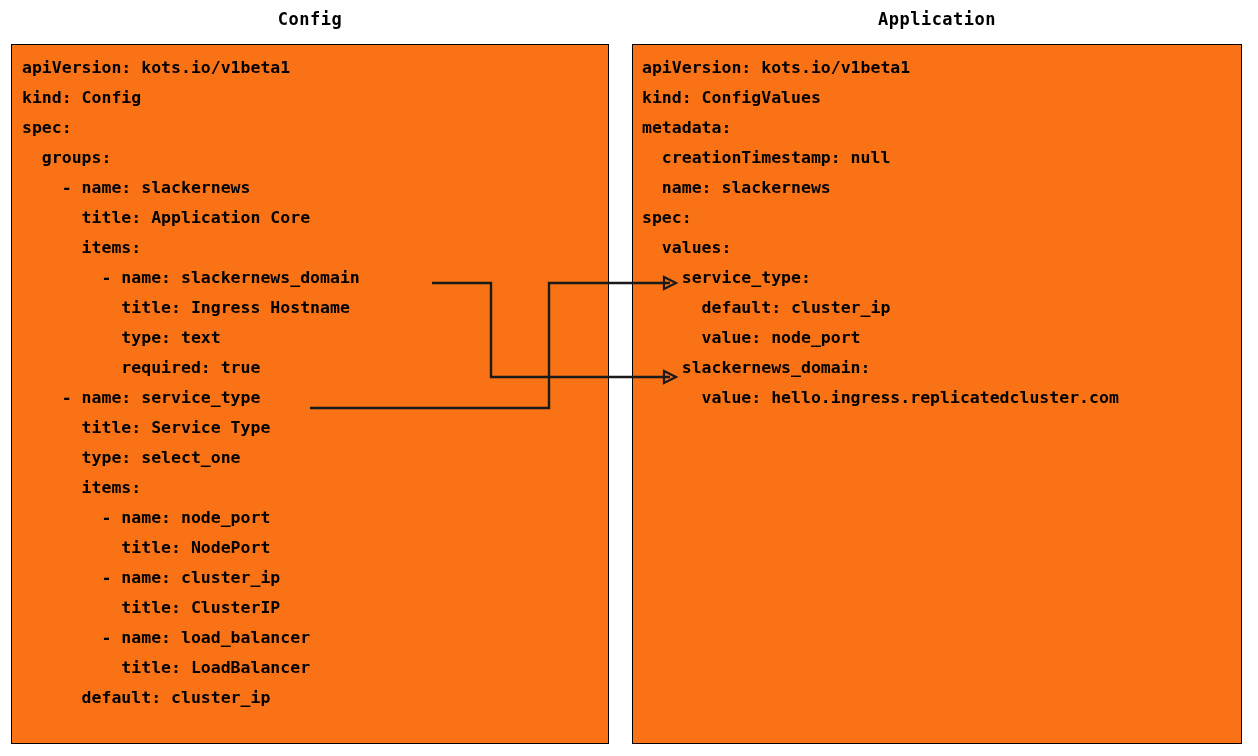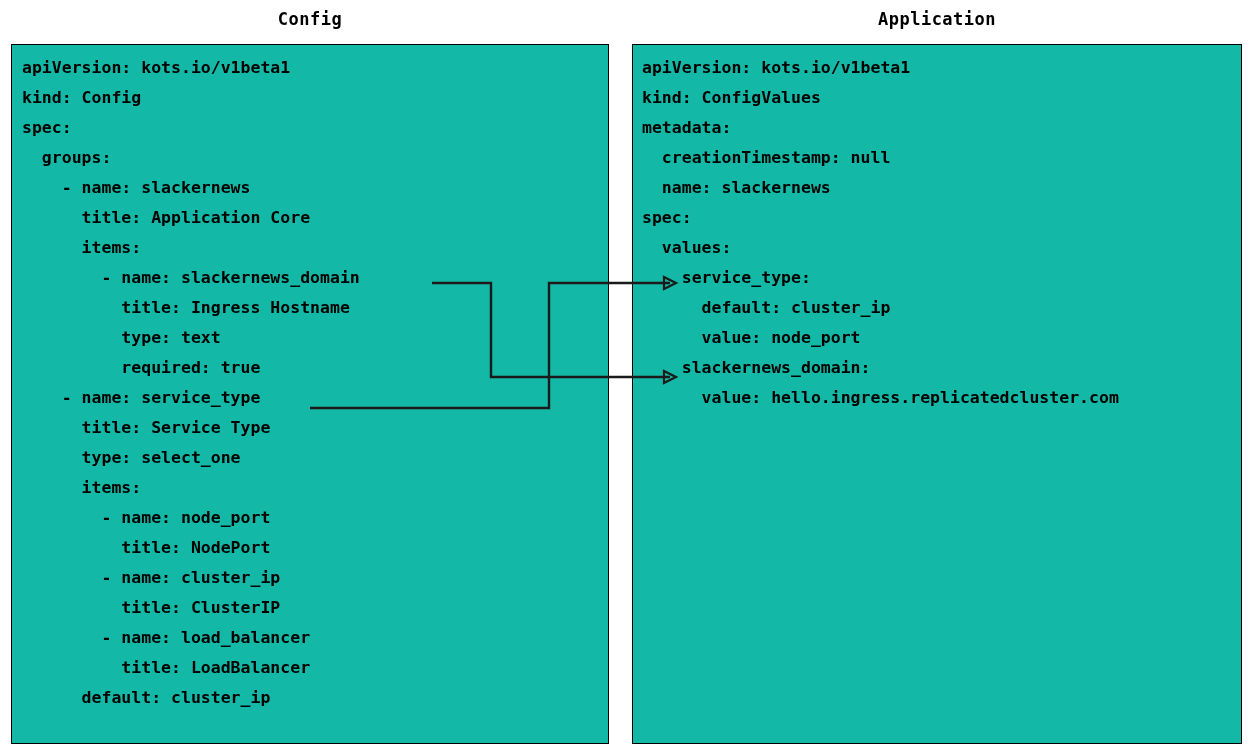--- a/index.html
+++ b/index.html
@@ -34,21 +34,21 @@
     letter-spacing: 0.5px;
     text-align: center;
     white-space: nowrap;
   }
   #title-config   { left: 11px;  top: 9px;  width: 598px; }
   #title-values   { left: 632px; top: 9px;  width: 610px; }
 
   
   .panel {
     position: absolute;
-    background: #14b8a6;
+    background: #f97316;
     border: 1.6px solid #000000;
     box-sizing: border-box;
     overflow: hidden;
   }
   #panel-config { left: 11px;  top: 44px; width: 598px;  height: 700px; }
   #panel-values { left: 632px; top: 44px; width: 610px;  height: 700px; }
 
   .code {
     position: absolute;
     left: 10px;

